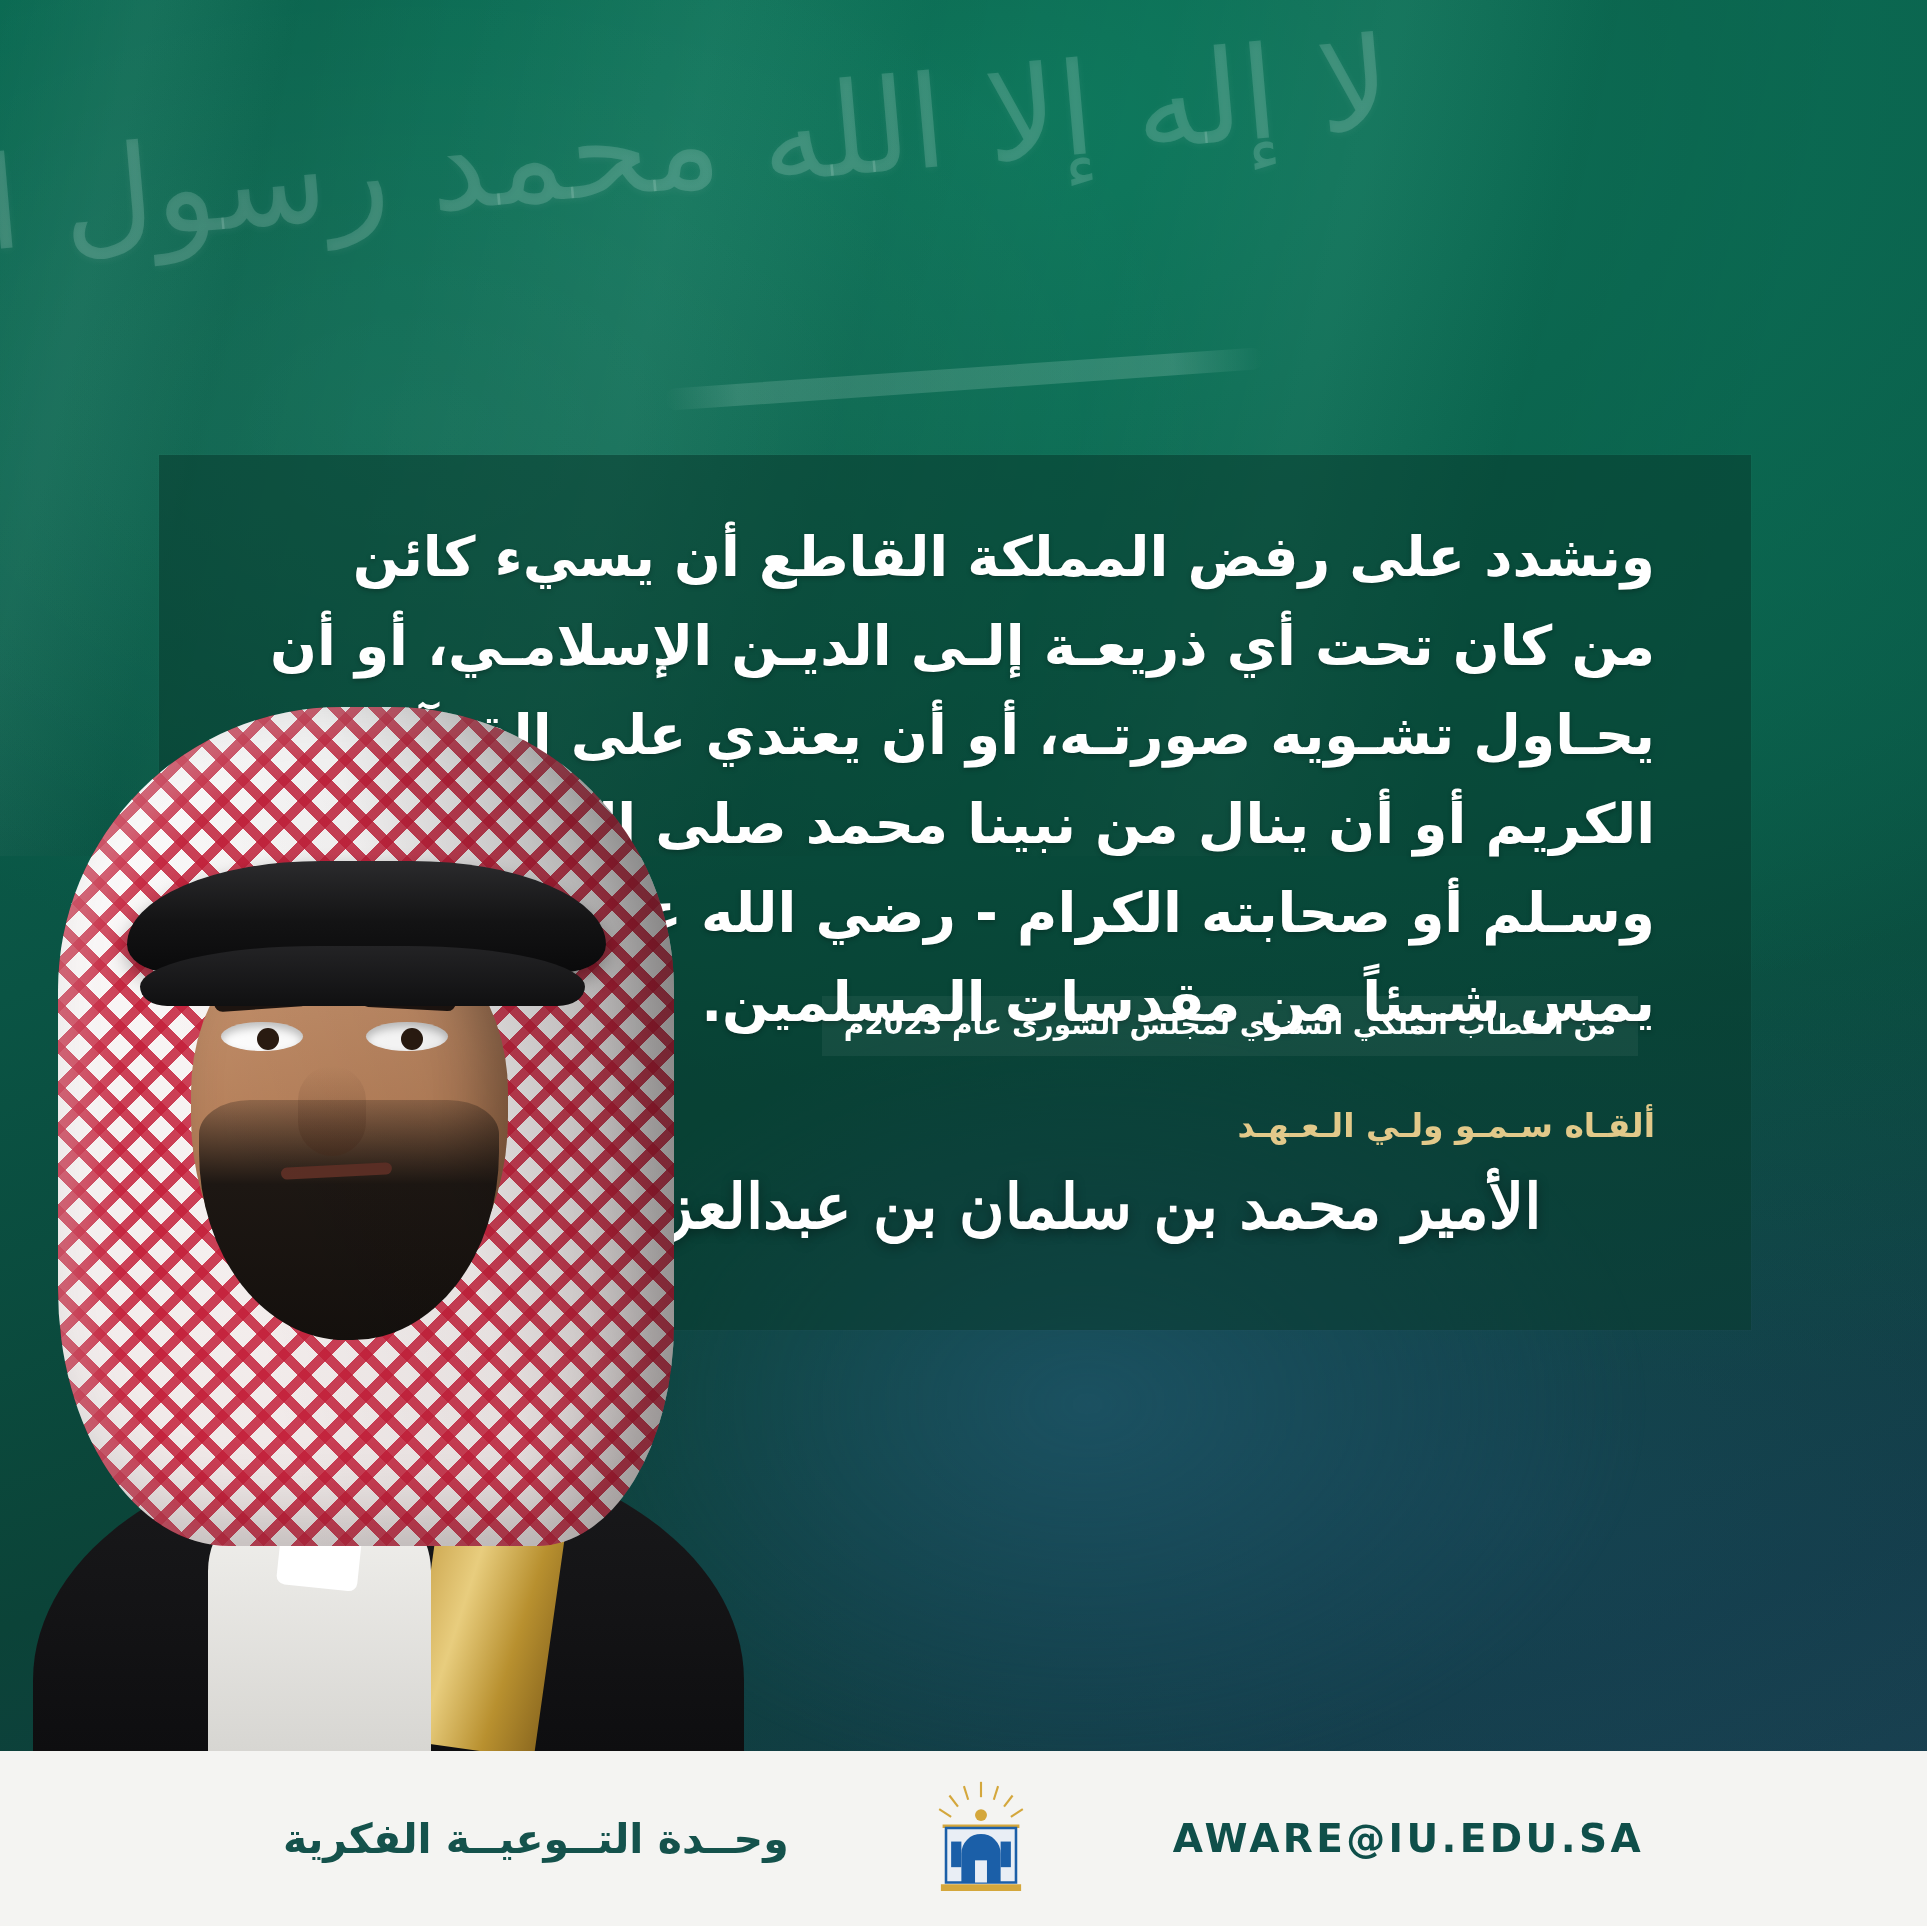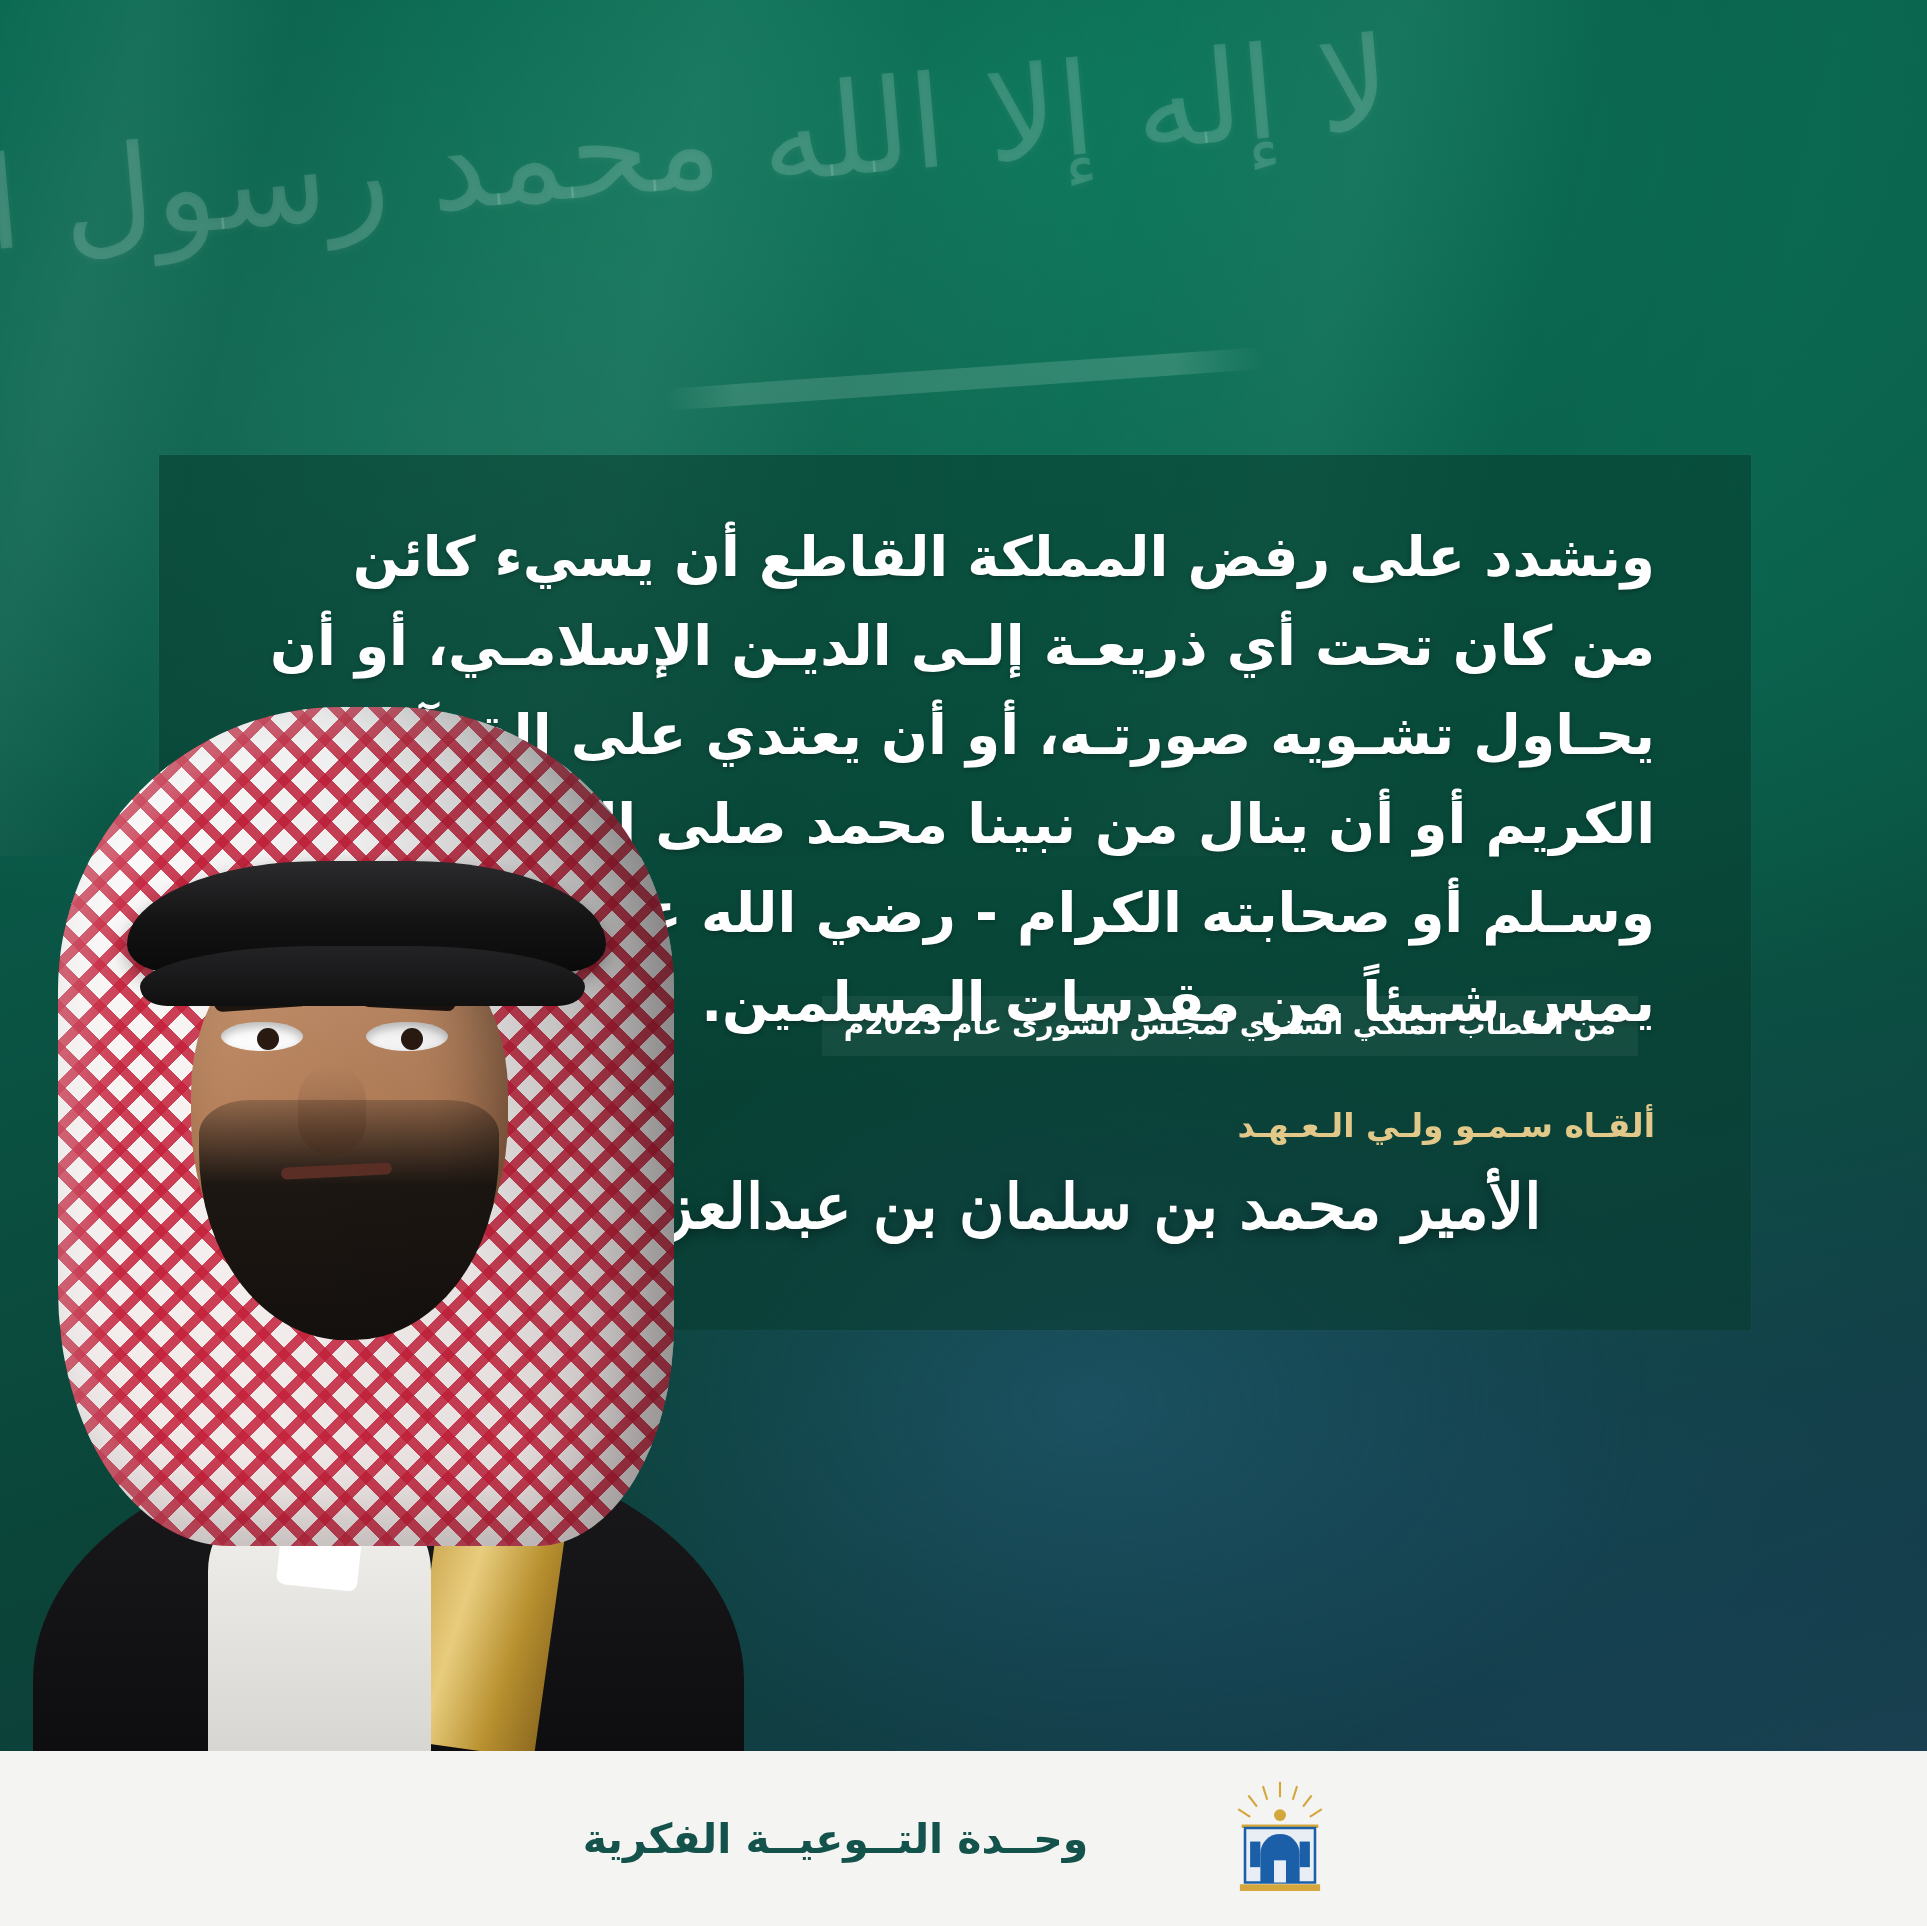--- a/index.html
+++ b/index.html
@@ -386,20 +386,21 @@
     <div class="p-pupil left"></div>
     <div class="p-pupil right"></div>
     <div class="p-brow left"></div>
     <div class="p-brow right"></div>
     <div class="p-ghutra-shadow"></div>
     <div class="p-igal"></div>
     <div class="p-igal2"></div>
   </div>
 
   <div class="footer">
+    <div class="footer-email">AWARE@IU.EDU.SA</div>
 
     <div class="footer-logo">
       <svg viewBox="0 0 150 150" width="128" height="128" aria-hidden="true">
         <g stroke="#d4a73c" stroke-width="2.5" fill="none">
           <line x1="75" y1="8" x2="75" y2="26"></line>
           <line x1="55" y1="13" x2="60" y2="29"></line>
           <line x1="95" y1="13" x2="90" y2="29"></line>
           <line x1="38" y1="24" x2="48" y2="37"></line>
           <line x1="112" y1="24" x2="102" y2="37"></line>
           <line x1="26" y1="40" x2="40" y2="49"></line>

